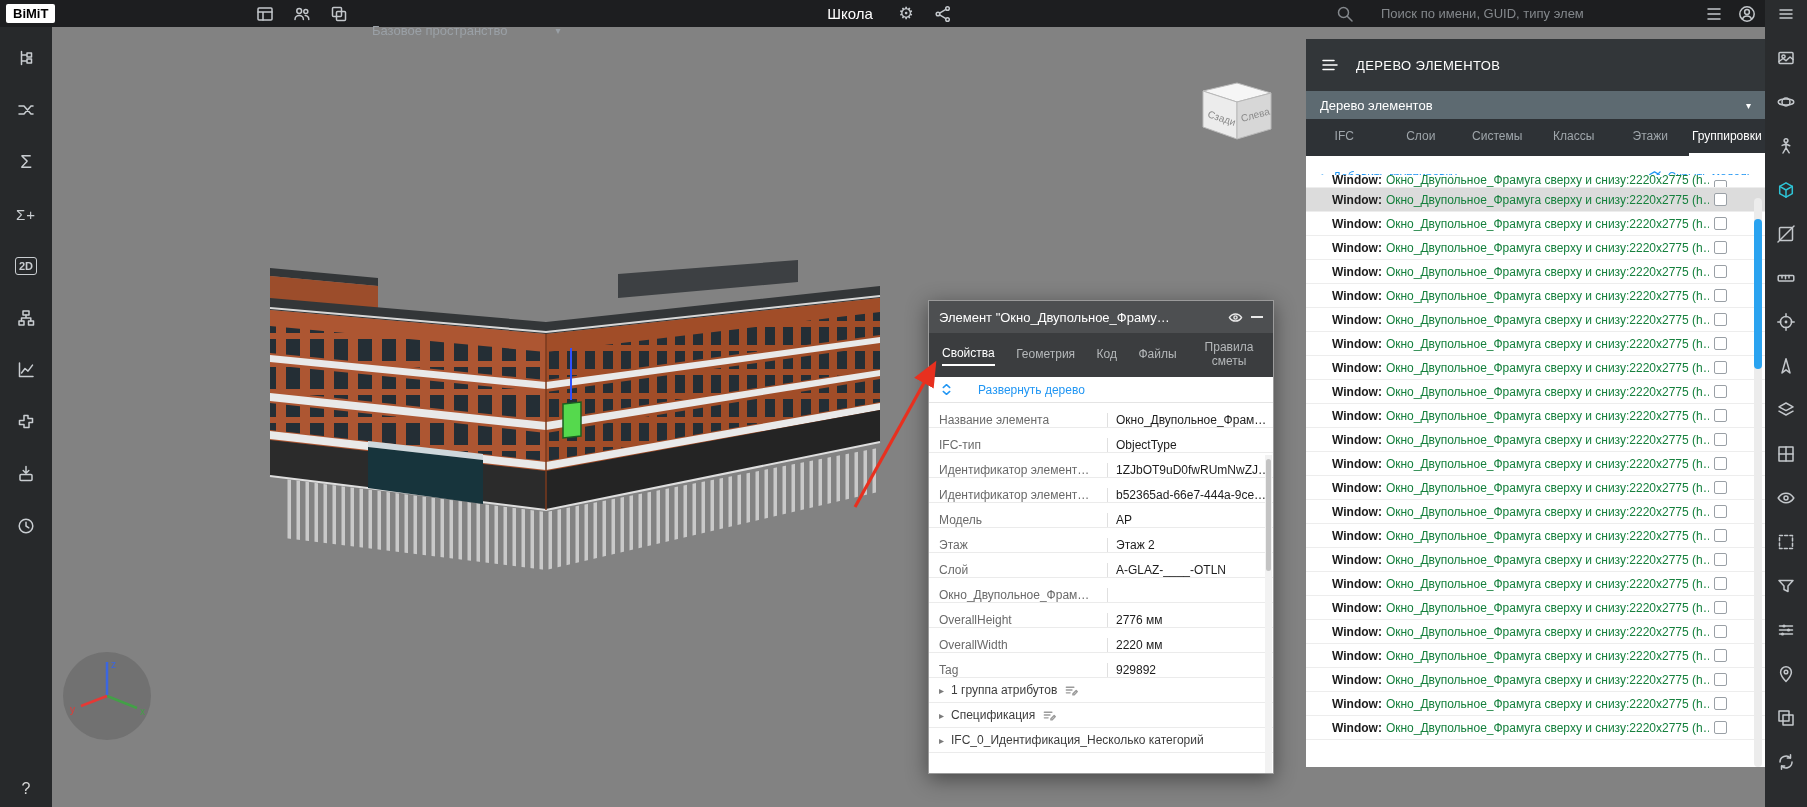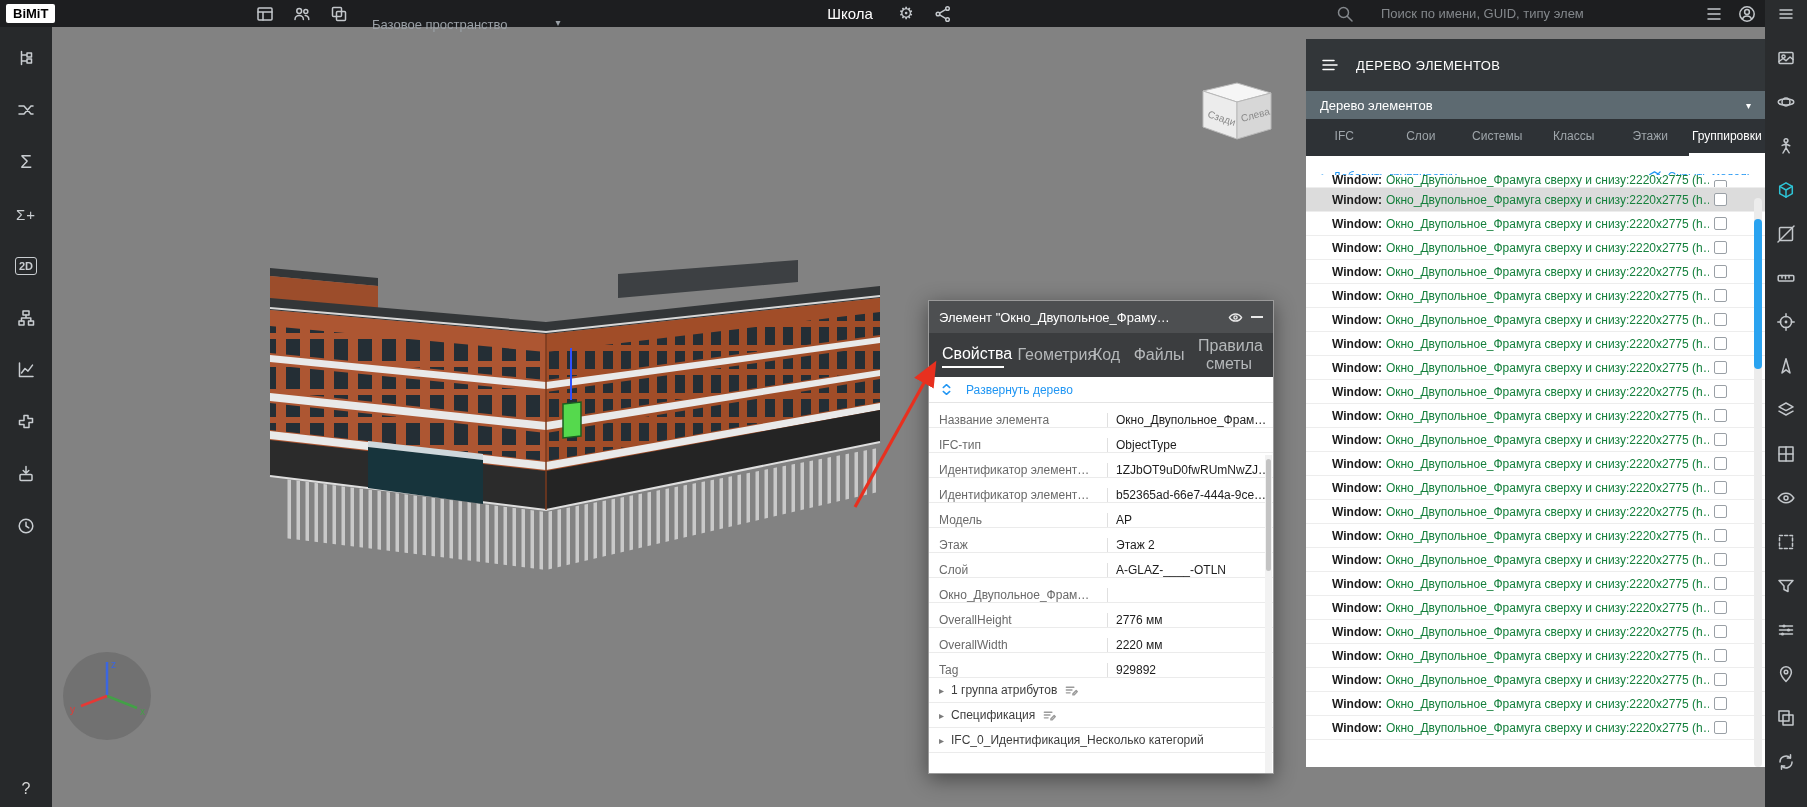--- a/index.html
+++ b/index.html
@@ -8,21 +8,21 @@
   
   .icn{width:20px;height:20px;display:block}
   .icn *{stroke:currentColor;fill:none;stroke-width:1.5;stroke-linecap:round;stroke-linejoin:round}
   .icn .f{fill:currentColor;stroke:none}
   .icn16{width:15px;height:15px}
   
   #topbar{position:absolute;left:0;top:0;width:1765px;height:27px;background:#1d1e20;color:#c9cdd1;z-index:30}
   .logo{position:absolute;left:6px;top:4px;height:19px;background:#ffffff;color:#000000;font-weight:700;font-size:13px;line-height:19px;padding:0 7px;border-radius:2px;border:0}
   .tbi{position:absolute;top:3px;width:24px;height:21px;background:none;border:0;color:#c3c7cb;display:flex;align-items:center;justify-content:center;padding:0}
   .glyph-gear::before{content:"⚙";font-size:17px;line-height:1}
-  .workspace{position:absolute;left:366px;top:16px;height:45px;display:flex;align-items:flex-start;background:none;border:0;color:#9aa0a6;font-size:13px;gap:48px}
+  .workspace{position:absolute;left:366px;top:8px;height:45px;display:flex;align-items:center;background:none;border:0;color:#9aa0a6;font-size:13px;gap:48px}
   .chev{font-size:10px;color:#9aa0a6}
   .vtitle{position:absolute;left:780px;top:0;width:140px;text-align:center;line-height:27px;color:#fff;font-size:15px}
   .search{position:absolute;left:1335px;top:0;height:27px;display:flex;align-items:center;color:#84888c}
   .search input{background:transparent;border:0;outline:none;color:#c9cdd1;font-size:13px;width:300px;margin-left:24px}
   .search input::placeholder{color:#84888c}
   
   #left-toolbar{position:absolute;left:0;top:27px;width:52px;height:780px;background:#27292b;display:flex;flex-direction:column;align-items:center;padding-top:12px;gap:14px;box-sizing:border-box;z-index:30}
   .lt-btn{width:42px;height:38px;display:flex;align-items:center;justify-content:center;color:#c9cdd1;background:none;border:0;border-radius:4px}
   .g-sum::before{content:"Σ";font-size:19px}
   .g-sumplus::before{content:"Σ+";font-size:15px;letter-spacing:1px}
@@ -33,24 +33,24 @@
   #building{position:absolute;left:206px;top:225px}
   #viewcube{position:absolute;left:1133px;top:48px;background:none;border:0;padding:0}
   #gizmo{position:absolute;left:5px;top:619px}
   
   #props-panel{position:absolute;left:928px;top:300px;width:346px;height:474px;background:#fff;box-shadow:0 5px 20px rgba(0,0,0,.45);z-index:10;font-size:12px;border:1px solid #9b9b9b;box-sizing:border-box}
   .pp-title{height:32px;background:#4d4f51;color:#fff;display:flex;align-items:center;padding:0 10px;gap:8px}
   .pp-title .t{flex:1;font-size:13px;white-space:nowrap;overflow:hidden;text-overflow:ellipsis}
   .pp-ib{background:none;border:0;color:#e8e8e8;display:flex;align-items:center;padding:0}
   .pp-min{width:12px;height:2px;background:#e8e8e8}
   .pp-tabs{height:44px;background:#3b3d3f;display:flex;align-items:center;justify-content:space-between;padding:0 13px}
-  .pp-tab{color:#b5b8ba;font-size:16px;background:none;border:0;text-align:center;line-height:1.15;padding:3px 0;max-width:62px}
+  .pp-tab{color:#b5b8ba;font-size:12px;background:none;border:0;text-align:center;line-height:1.15;padding:3px 0;max-width:62px}
   .pp-tab.active{color:#fff;border-bottom:2px solid #fff}
   .pp-body{position:absolute;top:76px;left:0;right:0;bottom:0;overflow:hidden;background:#fff}
-  .pp-expand{height:26px;display:flex;align-items:center;gap:12px;padding:0 10px;border-bottom:1px solid #e4e4e4;color:#2196f3;background:none;border-left:0;border-right:0;border-top:0;width:100%;box-sizing:border-box;font-size:12px}
+  .pp-expand{height:26px;display:flex;align-items:center;gap:24px;padding:0 10px;border-bottom:1px solid #e4e4e4;color:#2196f3;background:none;border-left:0;border-right:0;border-top:0;width:100%;box-sizing:border-box;font-size:12px}
   .prow{display:flex;height:24px;border-bottom:1px solid #ebebeb;align-items:flex-end}
   .prow .k{width:168px;min-width:168px;padding-left:10px;color:#6a6a6a;border-right:1px solid #e0e0e0;display:flex;align-items:center;white-space:nowrap;overflow:hidden}
   .prow .v{flex:1;padding-left:8px;color:#1d1d1d;display:flex;align-items:center;white-space:nowrap;overflow:hidden}
   .pgrow{display:flex;height:24px;align-items:center;gap:7px;padding-left:10px;border-bottom:1px solid #ebebeb;color:#3d3d3d}
   .pgrow .tri{color:#7a7a7a;font-size:10px}
   .pgrow .tools{display:none;color:#9a9a9a}
   .pgrow.has-tools .tools{display:block}
   .pp-scroll{position:absolute;right:1px;top:78px;width:7px;height:394px;background:#f2f2f2}
   .pp-thumb{position:absolute;left:1px;right:1px;top:4px;height:112px;background:#c3c3c3;border-radius:3px}
   

